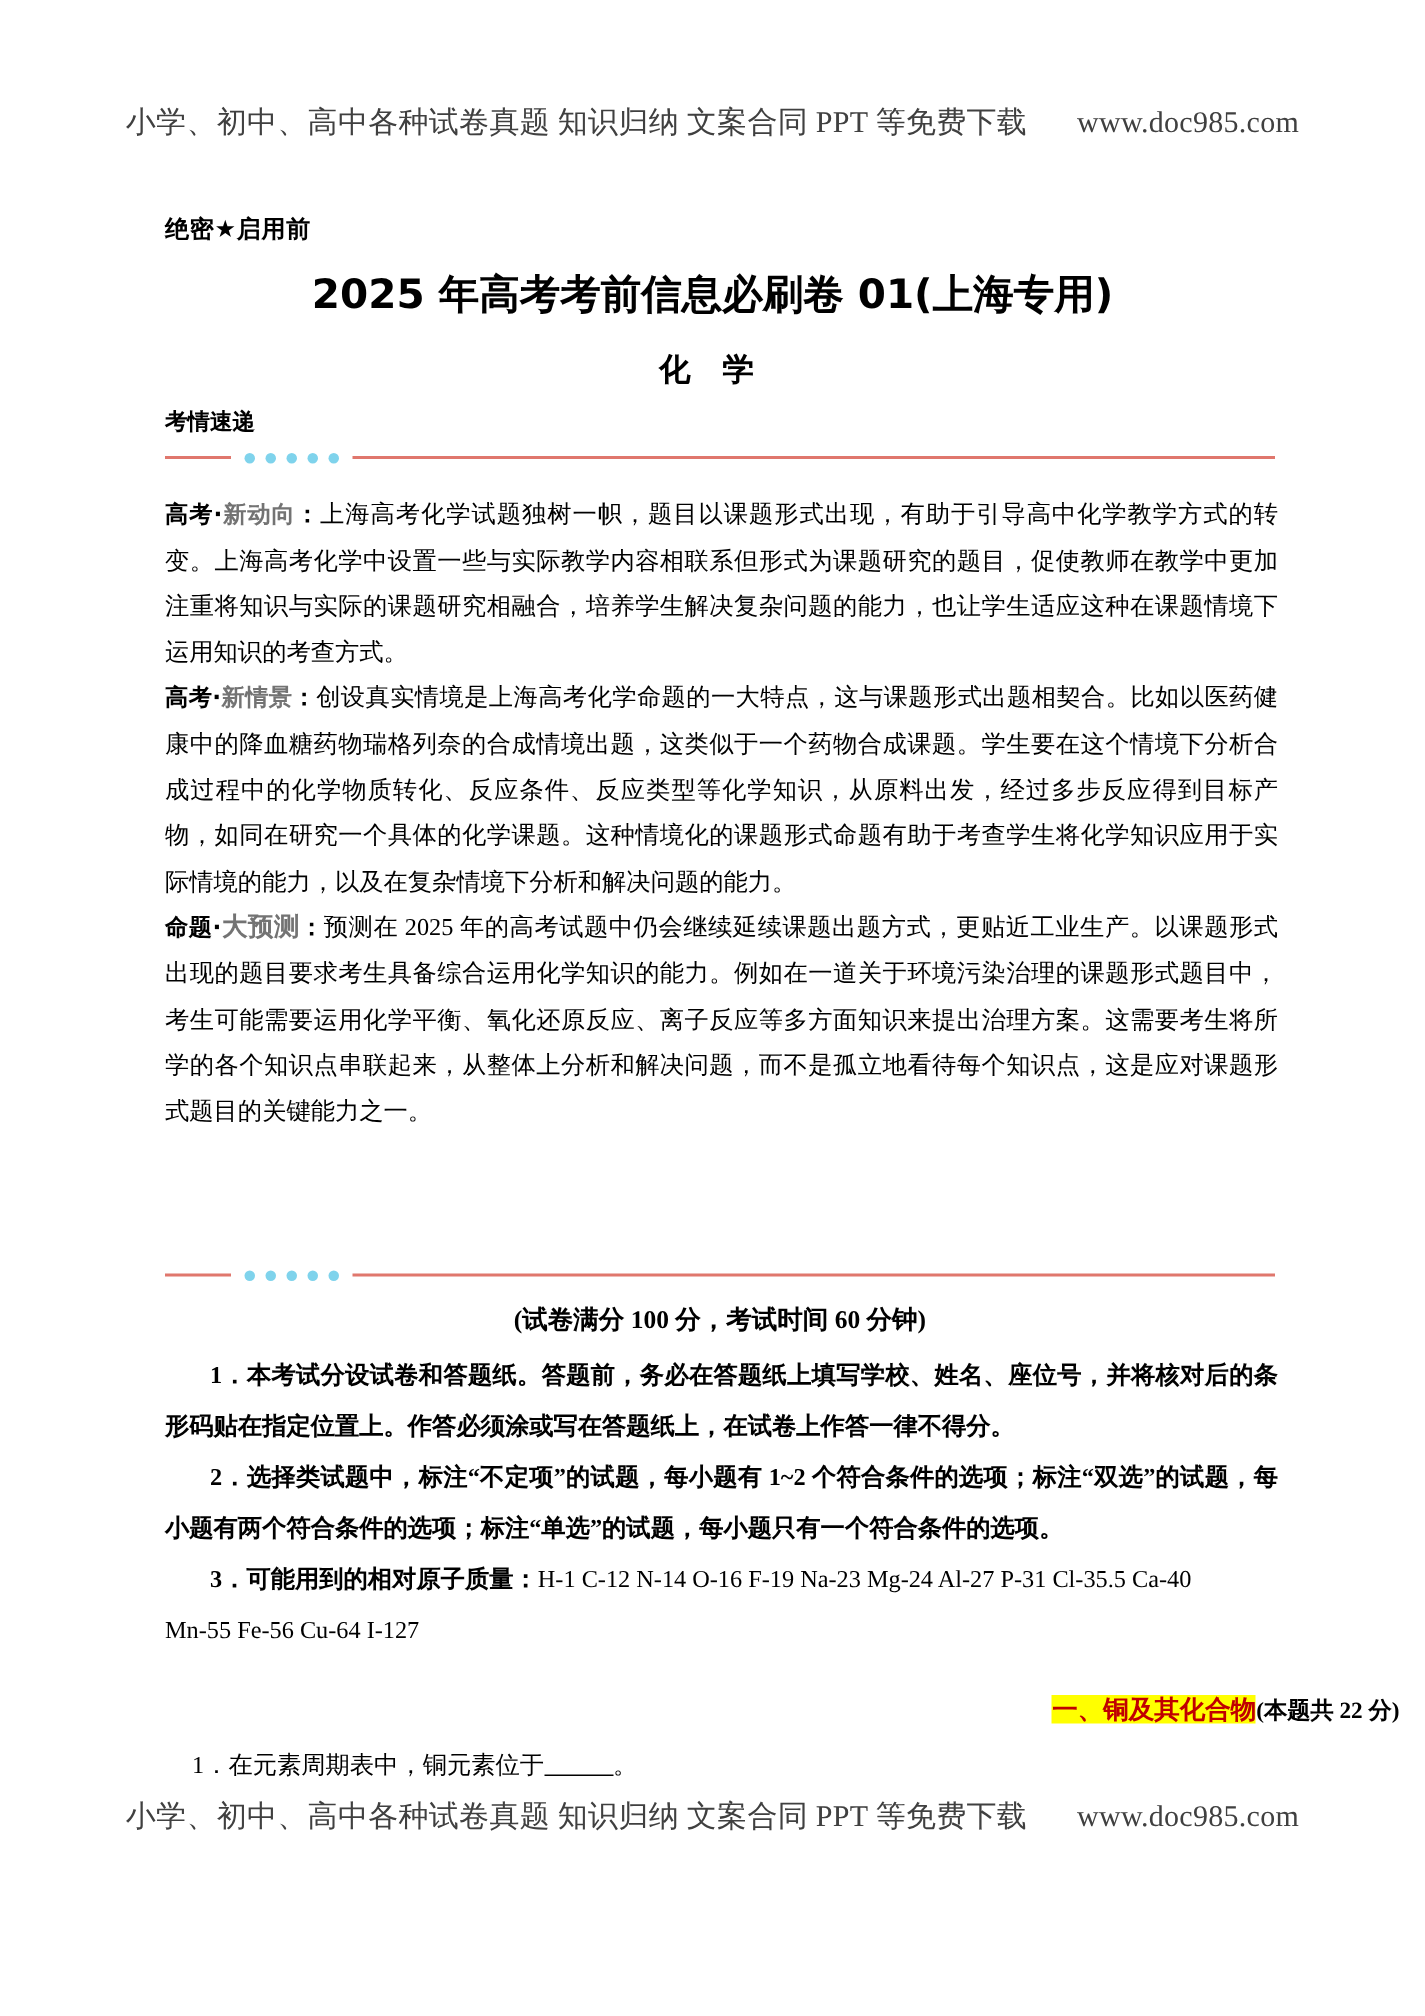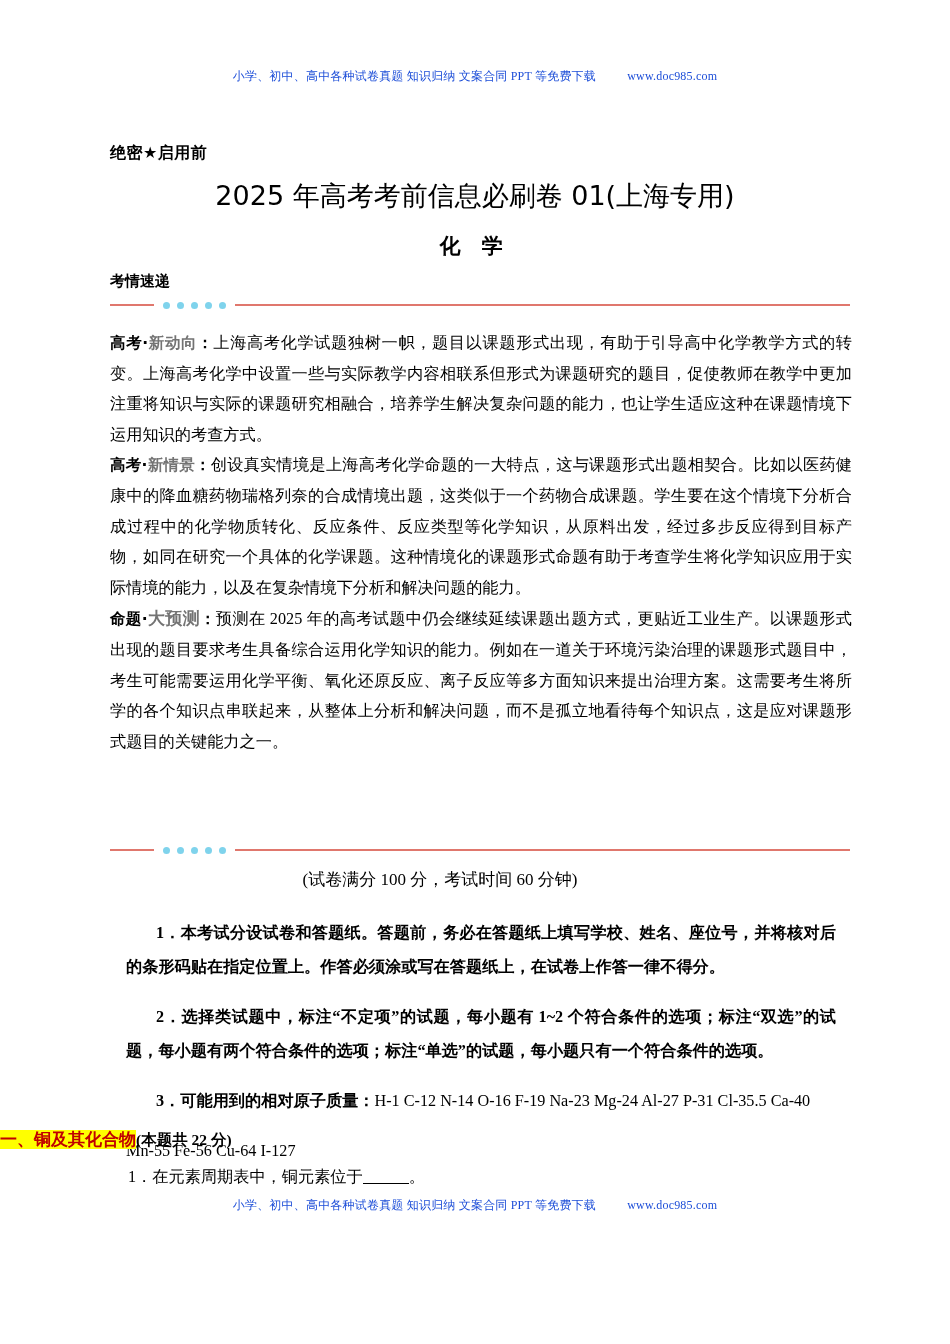--- a/index.html
+++ b/index.html
@@ -19,22 +19,22 @@
     width: 950px;
     height: 1344px;
     position: relative;
     box-sizing: border-box;
     padding: 0 100px;
   }
 
   
   .watermark {
     text-align: center;
-    font-size: 12px;
-    color: #1d4ed8;
+    font-size: 20px;
+    color: #404040;
     letter-spacing: 0.2px;
     font-family: "Liberation Serif", "DejaVu Serif", serif;
   }
   .watermark .site {
     margin-left: 28px;
   }
   .header-watermark {
     position: absolute;
     top: 68px;
     left: 0;
@@ -57,21 +57,21 @@
     font-size: 16px;
     letter-spacing: 0.5px;
   }
   .main-title {
     position: absolute;
     top: 178px;
     left: 0;
     width: 950px;
     text-align: center;
     font-family: "DejaVu Sans", "Liberation Sans", sans-serif;
-    font-weight: normal;
+    font-weight: bold;
     font-size: 27px;
     letter-spacing: 0px;
   }
   .sub-title {
     position: absolute;
     top: 232px;
     left: 0;
     width: 950px;
     text-align: center;
     font-family: "Liberation Serif", "DejaVu Serif", serif;
@@ -166,51 +166,52 @@
   }
 
   
   .exam-meta {
     position: absolute;
     top: 868px;
     left: 0;
     width: 880px;
     text-align: center;
     font-family: "Liberation Serif", "DejaVu Serif", serif;
-    font-weight: normal;
+    font-weight: bold;
     font-size: 17px;
+    padding-left: 40px;
   }
 
   .instructions {
     position: absolute;
     top: 900px;
     left: 110px;
     width: 742px;
   }
   .instr-item {
     font-family: "Liberation Serif", "DejaVu Serif", serif;
     font-weight: bold;
     font-size: 16.2px;
     line-height: 34px;
     text-align: justify;
     text-justify: inter-ideograph;
     text-indent: 30px;
-    margin: 16px;
+    margin: 0;
   }
   .instr-masses {
     font-weight: normal;
   }
 
   
   .group-heading {
     position: absolute;
     top: 1128px;
     left: 0;
     width: 933px;
-    text-align: left;
+    text-align: right;
     font-family: "Liberation Serif", "DejaVu Serif", serif;
     font-size: 17px;
     font-weight: bold;
   }
   .group-heading .hl {
     background: #ffff00;
     color: #c00000;
     font-weight: bold;
   }
   .group-heading .points {

